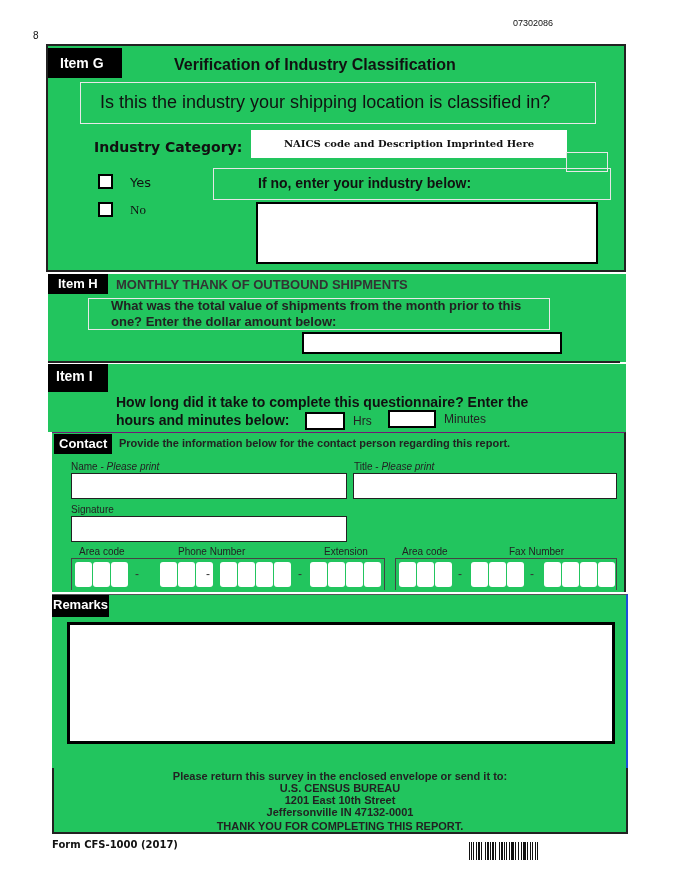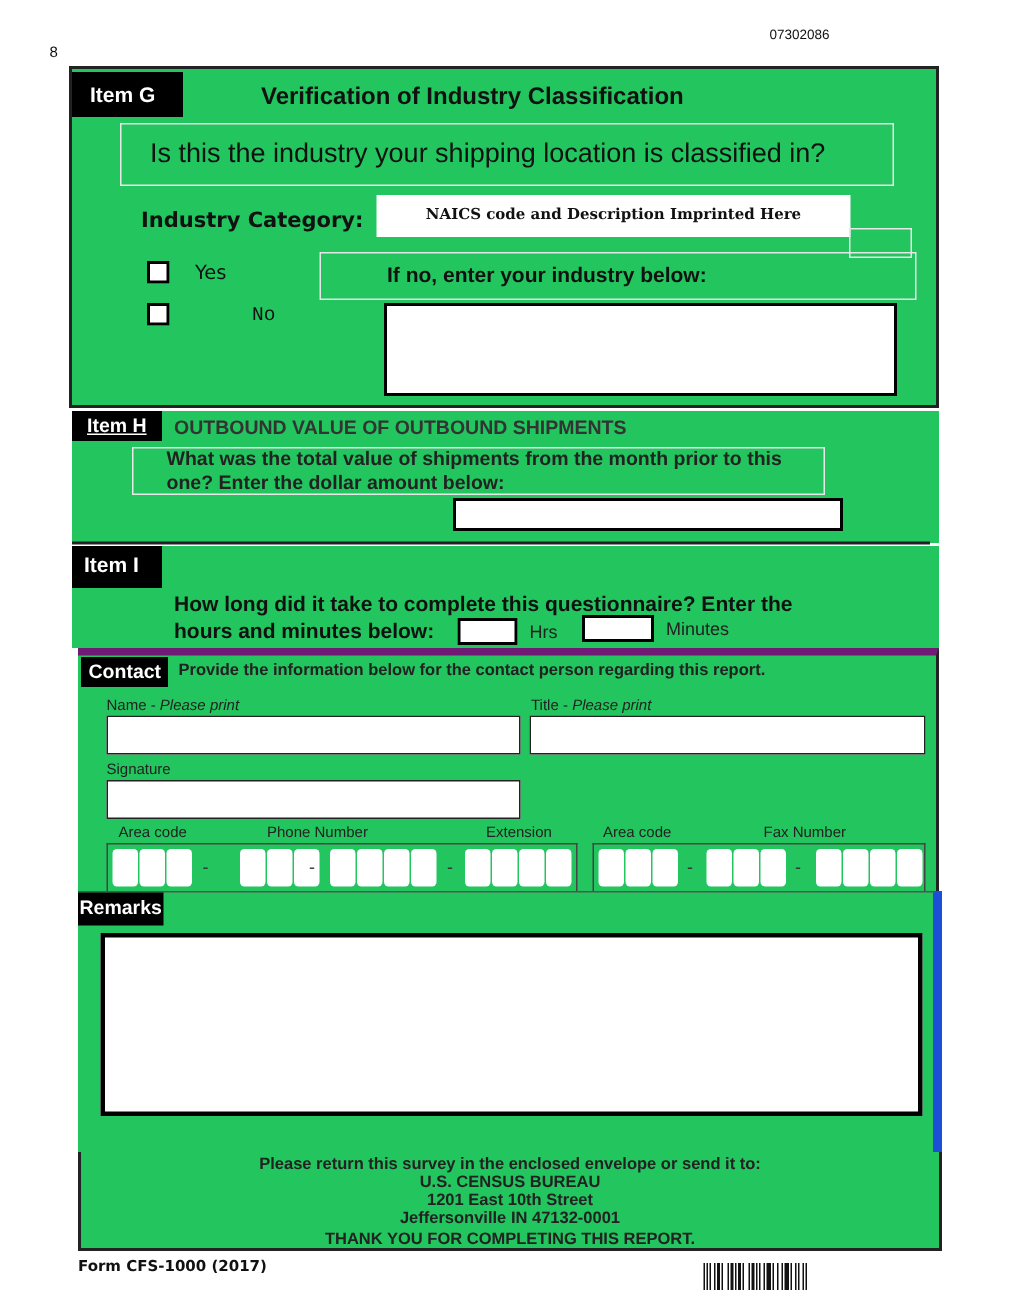--- a/index.html
+++ b/index.html
@@ -22,66 +22,66 @@
     .g-cat-label { left: 46px; top: 93px; font-size: 14px; font-weight: bold; font-family: "DejaVu Sans", sans-serif; }
     .g-naics { left: 203px; top: 84px; width: 316px; height: 28px; background: #fff;
                font-size: 10px; font-weight: bold; font-family: "DejaVu Serif", serif;
                text-align: center; line-height: 28px; }
     .g-deco1 { left: 518px; top: 106px; width: 40px; height: 18px; border: 1px solid #e8e8e8; }
     .g-deco2 { left: 165px; top: 122px; width: 396px; height: 30px; border: 1px solid #e6e6e6; }
     .chk { width: 15px; height: 15px; border: 2px solid #000; background: #fff; box-sizing: border-box; }
     .chk-yes { left: 50px; top: 128px; }
     .chk-no { left: 50px; top: 156px; }
     .lbl-yes { left: 82px; top: 129px; font-size: 13px; font-family: "DejaVu Sans", sans-serif; }
-    .lbl-no { left: 82px; top: 156px; font-size: 13px; font-family: Liberation Mono, monospace; margin-left: 38px; }
+    .lbl-no { left: 82px; top: 156px; font-size: 13px; font-family: Liberation Serif, serif; }
     .g-ifno { left: 210px; top: 129px; font-size: 14px; font-weight: bold; }
     .g-industry-input { left: 208px; top: 156px; width: 342px; height: 62px; border: 2px solid #000; background: #fff; box-sizing: border-box; }
 
     
     #itemH { left: 48px; top: 274px; width: 578px; height: 88px; }
-    #itemH .tag { left: 0; top: 0; width: 60px; height: 20px; font-size: 13px; line-height: 20px; padding-left: 10px; box-sizing: border-box; text-decoration: underline; }
+    #itemH .tag { left: 0; top: 0; width: 60px; height: 20px; font-size: 13px; line-height: 20px; padding-left: 10px; box-sizing: border-box; }
     .h-title { left: 68px; top: 3px; font-size: 13px; font-weight: bold; color: #333; }
     .h-box { left: 40px; top: 24px; width: 462px; height: 32px; border: 1px solid #e8e8e8; box-sizing: border-box; }
     .h-question { left: 63px; top: 24px; width: 440px; font-size: 13px; font-weight: bold; color: #222; line-height: 16px; }
     .h-input { left: 254px; top: 58px; width: 260px; height: 22px; border: 2px solid #000; background: #fff; box-sizing: border-box; }
     .h-bottom { left: 0; top: 87px; width: 572px; height: 2px; background: #222; }
 
     
     #itemI { left: 48px; top: 364px; width: 578px; height: 68px; }
     #itemI .tag { left: 0; top: 0; width: 60px; height: 28px; font-size: 14px; line-height: 24px; padding-left: 8px; box-sizing: border-box; }
     .i-title { left: 77px; top: 6px; font-size: 14px; font-weight: bold; color: #222; }
     .i-question1 { left: 68px; top: 30px; font-size: 14px; font-weight: bold; color: #111; }
     .i-question2 { left: 68px; top: 48px; font-size: 14px; font-weight: bold; color: #111; }
     .i-hrs-input { left: 257px; top: 48px; width: 40px; height: 18px; border: 2px solid #000; background: #fff; box-sizing: border-box; }
     .i-hrs-label { left: 305px; top: 50px; font-size: 12px; color: #222; }
     .i-min-input { left: 340px; top: 46px; width: 48px; height: 18px; border: 2px solid #000; background: #fff; box-sizing: border-box; }
     .i-min-label { left: 396px; top: 48px; font-size: 12px; color: #222; }
 
     
-    #contact { left: 52px; top: 432px; width: 574px; height: 193px; border-right: 2px solid #222; border-top: 5px solid #701a75; box-sizing: border-box; }
+    #contact { left: 52px; top: 432px; width: 574px; height: 160px; border-right: 2px solid #222; border-top: 1px solid #701a75; box-sizing: border-box; }
     #contact .tag { left: 2px; top: 1px; width: 58px; height: 20px; font-size: 13px; line-height: 20px; padding-left: 5px; box-sizing: border-box; }
     .c-instr { left: 67px; top: 4px; font-size: 11px; font-weight: bold; color: #222; }
     .c-lbl { font-size: 10px; color: #222; }
     .c-lbl i { font-style: italic; }
     .c-input { background: #fff; border: 1px solid #222; box-sizing: border-box; }
     .c-name-lbl { left: 19px; top: 28px; }
     .c-name { left: 19px; top: 40px; width: 276px; height: 26px; }
     .c-title-lbl { left: 302px; top: 28px; }
     .c-title { left: 301px; top: 40px; width: 264px; height: 26px; }
     .c-sig-lbl { left: 19px; top: 71px; }
     .c-sig { left: 19px; top: 83px; width: 276px; height: 26px; }
     .c-ph-lbl { top: 113px; font-size: 10px; color: #222; }
     .phone-box { left: 19px; top: 125px; width: 314px; height: 32px; border: 1px solid #444; border-bottom: none; box-sizing: border-box; }
     .fax-box { left: 343px; top: 125px; width: 222px; height: 32px; border: 1px solid #444; border-bottom: none; box-sizing: border-box; }
     .digits { position: absolute; top: 3px; display: flex; }
     .digit { width: 17px; height: 25px; background: #fff; border-radius: 3px; margin-right: 1px; }
     .dash { position: absolute; top: 8px; font-size: 12px; color: #333; }
 
     
-    #remarks { left: 52px; top: 594px; width: 576px; height: 176px; border-right: 6px solid #1d4ed8; border-top: 1px solid #555; box-sizing: border-box; }
+    #remarks { left: 52px; top: 594px; width: 576px; height: 176px; border-right: 2px solid #1d4ed8; border-top: 1px solid #555; box-sizing: border-box; }
     #remarks .tag { left: 0; top: 0; width: 57px; height: 22px; font-size: 13px; line-height: 20px; padding-left: 1px; box-sizing: border-box; }
     .r-instr { left: 66px; top: 4px; font-size: 11px; font-weight: bold; color: #222; }
     .r-input { left: 15px; top: 27px; width: 548px; height: 122px; border: 3px solid #000; background: #fff; box-sizing: border-box; }
 
     
     #footer { left: 52px; top: 768px; width: 576px; height: 66px; border-right: 2px solid #222; border-left: 2px solid #222; border-bottom: 2px solid #222; box-sizing: border-box; }
     .f-line { position: absolute; left: 0; width: 100%; text-align: center; font-size: 11px; font-weight: bold; color: #222; }
     .form-number { left: 52px; top: 839px; font-size: 10px; font-weight: bold; font-family: "DejaVu Sans", sans-serif; }
     .barcode { left: 469px; top: 842px; height: 18px; display: flex; align-items: stretch; }
   </style>
@@ -103,21 +103,21 @@
   <div class="abs chk chk-yes"></div>
   <div class="abs lbl-yes">Yes</div>
   <div class="abs chk chk-no"></div>
   <div class="abs lbl-no">No</div>
   <div class="abs g-ifno">If no, enter your industry below:</div>
   <div class="abs g-industry-input"></div>
 </section>
 
 <section id="itemH" class="abs panel">
   <div class="tag">Item H</div>
-  <div class="abs h-title">OUTBOUND VALUE OF OUTBOUND SHIPMENTS</div>
+  <div class="abs h-title">MONTHLY THANK OF OUTBOUND SHIPMENTS</div>
   <div class="abs h-box"></div>
   <div class="abs h-question">What was the total value of shipments from the month prior to this one? Enter the dollar amount below:</div>
   <div class="abs h-input"></div>
   <div class="abs h-bottom"></div>
 </section>
 
 <section id="itemI" class="abs panel">
   <div class="tag">Item I</div>
   <div class="abs i-question2">hours and minutes below:</div>
   <div class="abs i-question1">How long did it take to complete this questionnaire? Enter the</div>

